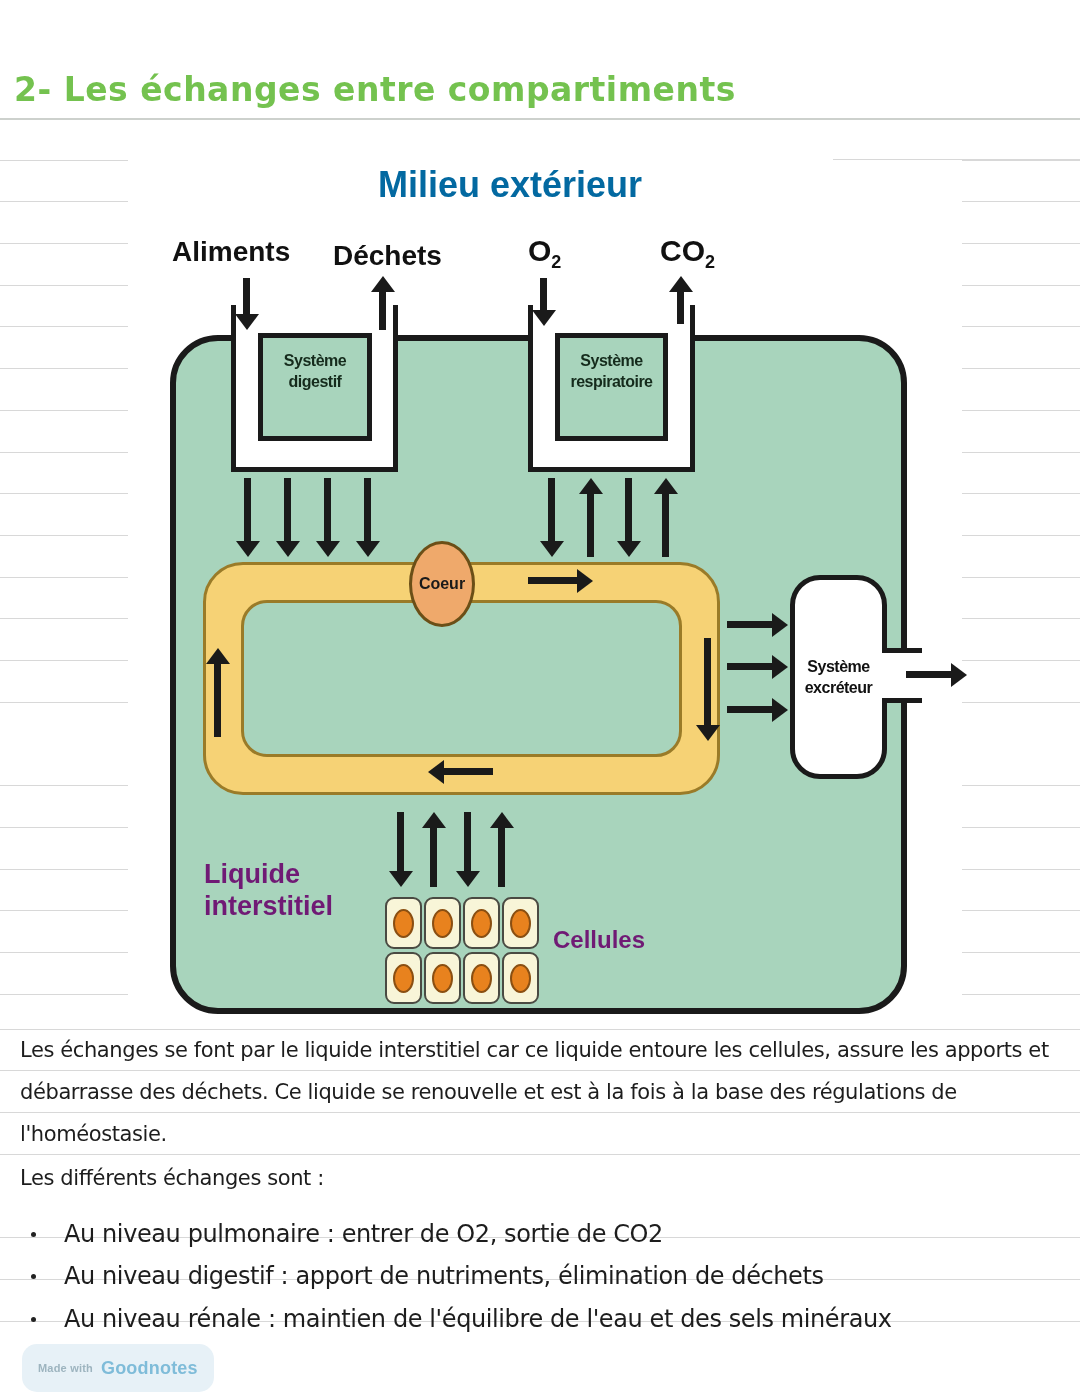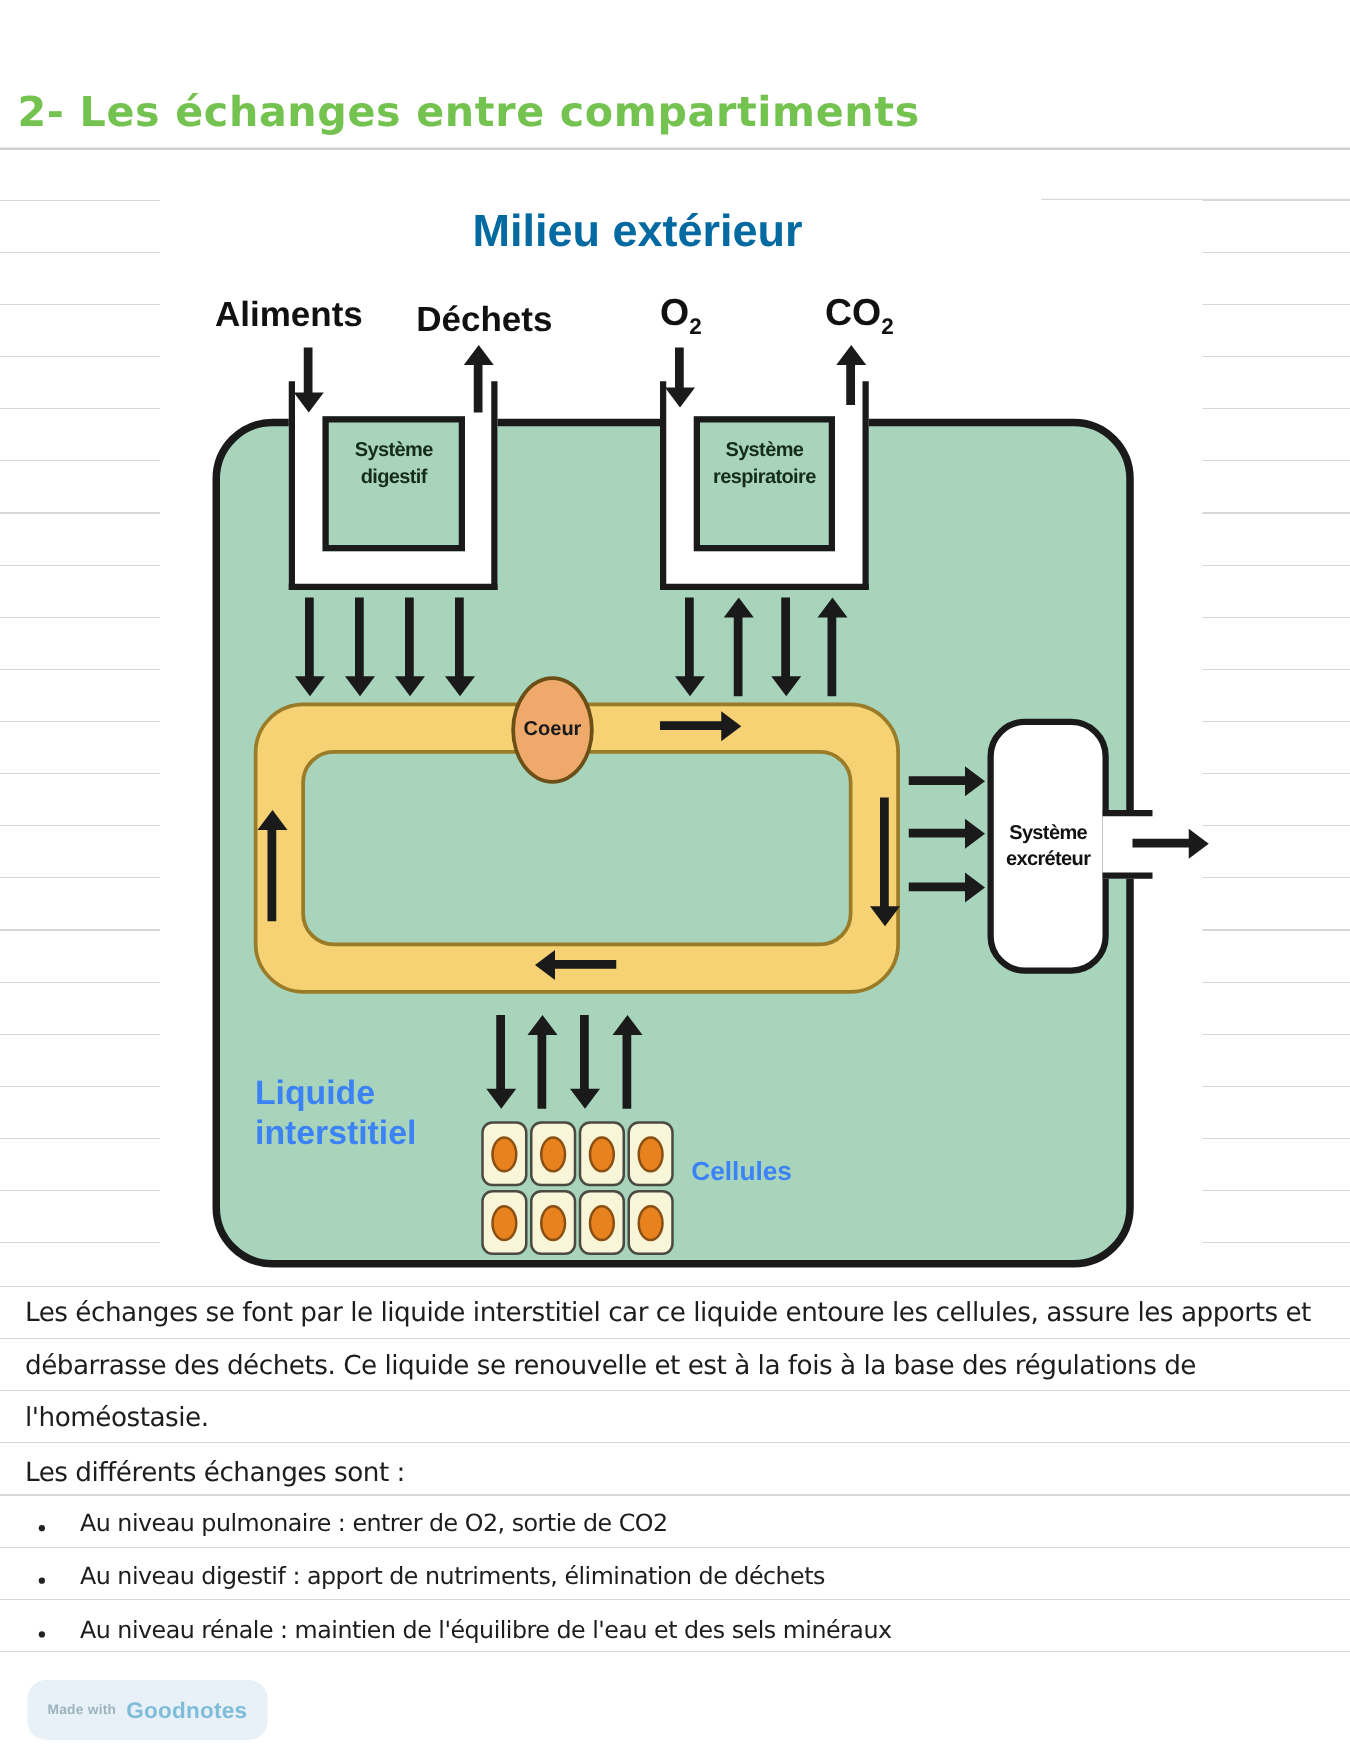--- a/index.html
+++ b/index.html
@@ -14,21 +14,21 @@
   .rule-seg { position:absolute; background:#d8d8d8; }
   .title-underline { position:absolute; left:0; top:118px; width:1080px; height:2px; background:#cdd1cd; }
 
   .title { position:absolute; left:14px; top:70px; font-family:"DejaVu Sans", sans-serif;
            font-weight:bold; font-size:33px; letter-spacing:.5px; color:#74c24f; white-space:nowrap; }
 
   
   .abs { position:absolute; }
   .body-box { left:170px; top:335px; width:737px; height:679px; background:#a8d4bc;
               border:6px solid #1a1a1a; border-radius:48px; z-index:1; }
-  .diag-label { position:absolute; color:#3b82f6; font-weight:bold; white-space:nowrap; z-index:5; }
+  .diag-label { position:absolute; color:#701a75; font-weight:bold; white-space:nowrap; z-index:5; }
   .milieu { left:330px; top:164px; width:360px; text-align:center; font-size:36px; color:#0369a1; }
   .gas { font-size:30px; color:#111; }
   .gas sub { font-size:18px; }
   .food { font-size:28px; color:#111; }
 
   .utube { position:absolute; width:167px; height:167px; top:305px; background:#ffffff;
            border-left:5px solid #1a1a1a; border-right:5px solid #1a1a1a; border-bottom:5px solid #1a1a1a;
            z-index:3; }
   .island { position:absolute; top:333px; height:108px; background:#a8d4bc; border:5px solid #1a1a1a;
             z-index:4; display:flex; flex-direction:column; align-items:center; justify-content:flex-start;
@@ -63,27 +63,27 @@
   .a-right::after { right:-15px; top:50%; margin-top:-12px; border-width:12px 0 12px 16px;
                     border-color:transparent transparent transparent #1a1a1a; }
   .a-left::after  { left:-15px; top:50%; margin-top:-12px; border-width:12px 16px 12px 0;
                     border-color:transparent #1a1a1a transparent transparent; }
 
   .cell { position:absolute; width:37px; height:52px; background:#f8f5d8; border:2px solid #4a4a42;
           border-radius:9px; z-index:3; display:flex; align-items:center; justify-content:center; }
   .nucleus { width:21px; height:29px; background:#e8821e; border:2px solid #8a4f12; border-radius:50%; }
 
   .liquide { left:204px; top:858px; font-size:27px; line-height:32px; }
-  .cellules { left:553px; top:926px; font-size:21px; }
+  .cellules { left:553px; top:926px; font-size:24px; }
 
   
   .note-line { position:absolute; left:20px; font-family:"DejaVu Sans", sans-serif; font-size:21px;
                letter-spacing:-.4px; color:#1d1d1d; white-space:nowrap; z-index:7; }
-  .bullet-item { position:absolute; left:64px; font-family:"DejaVu Sans", sans-serif; font-size:19px;
-                 letter-spacing:-.4px; color:#1d1d1d; white-space:nowrap; z-index:7; }
+  .bullet-item { position:absolute; left:64px; font-family:"DejaVu Sans", sans-serif; font-size:24px;
+                 letter-spacing:-.4px; color:#1d1d1d; white-space:nowrap; z-index:7;margin-top:12px; }
   .bullet-item::before { content:''; position:absolute; left:-33px; top:12px; width:5px; height:5px;
                          border-radius:50%; background:#222; }
 
   .badge { position:absolute; left:22px; top:1344px; height:48px; padding:0 16px; background:#e7f1f7;
            border-radius:15px; display:flex; align-items:center; gap:8px; z-index:7; }
   .badge .made { font-size:11px; font-weight:bold; color:#9db4bf; letter-spacing:.2px; }
   .badge .brand { font-size:18px; font-weight:600; color:#7fbcd9; letter-spacing:.2px; }
 </style>
 </head>
 <body>

